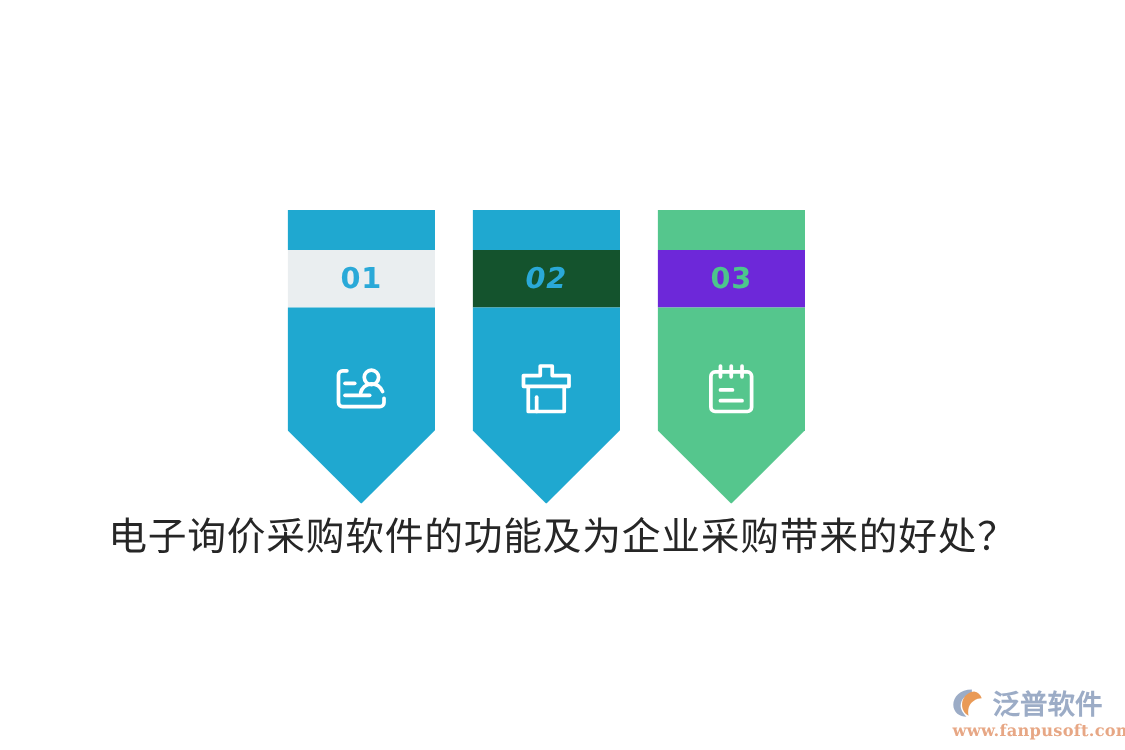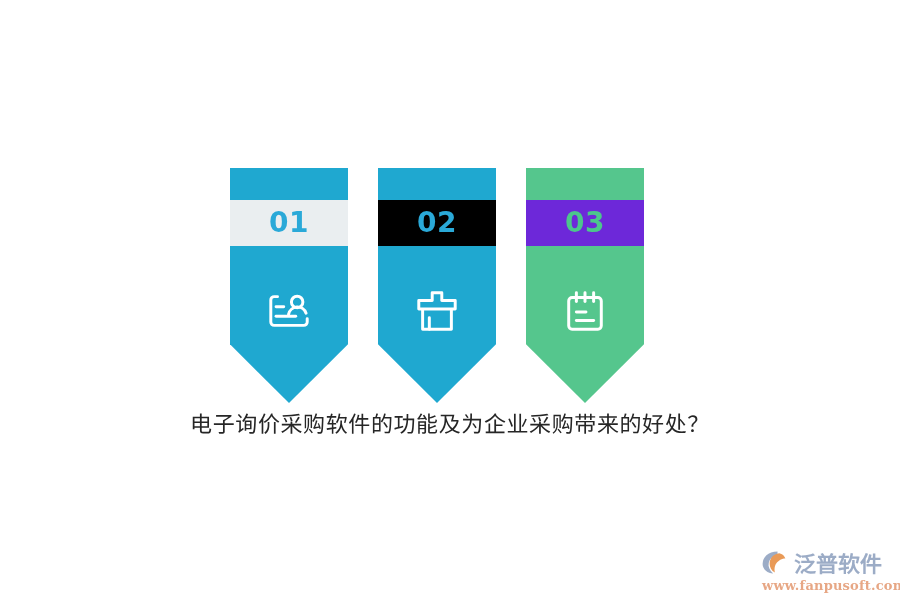--- a/index.html
+++ b/index.html
@@ -58,21 +58,21 @@
     width: 100%;
     flex: 0 0 auto;
     background: #eaeef0;
     display: flex;
     align-items: center;
     justify-content: center;
   }
 
   .banner-number {
     font-family: "DejaVu Sans", "Liberation Sans", sans-serif;
-    font-size: 28px;
+    font-size: 23px;
     font-weight: 700;
     letter-spacing: 0.5px;
     line-height: 1;
   }
 
   .banner-body {
     flex: 1 1 auto;
     width: 100%;
     display: flex;
     align-items: flex-start;
@@ -93,21 +93,21 @@
   }
 
   
   .caption {
     position: absolute;
     left: 0;
     top: 412px;
     width: 900px;
     text-align: center;
     font-family: "DejaVu Serif", "Liberation Serif", serif;
-    font-size: 22px;
+    font-size: 31px;
     font-weight: 400;
     color: #262626;
     letter-spacing: 0.6px;
     line-height: 1.2;
     white-space: nowrap;
   }
 
   
   .watermark {
     position: absolute;
@@ -173,21 +173,21 @@
             <path d="M10.5 29.5 H31" stroke="#ffffff" stroke-width="3.1" stroke-linecap="round"></path>
             <circle cx="32.5" cy="14.5" r="6" stroke="#ffffff" stroke-width="3.1"></circle>
             <path d="M23.5 27.5 a9.5 9.5 0 0 1 18.3 -1.2" stroke="#ffffff" stroke-width="3.1" stroke-linecap="round"></path>
           </svg>
         </span>
       </div>
     </div>
 
     <div class="banner">
       <div class="banner-top-strip" style="background: rgb(31, 168, 208);"></div>
-      <div class="banner-number-band" style="background: #000000;">
+      <div class="banner-number-band" style="background: #14532d; font-style: italic;">
         <span class="banner-number" style="color: rgb(42, 169, 216);">02</span>
       </div>
       <div class="banner-body" style="background: rgb(31, 168, 208);">
         <span class="banner-icon">
           <svg viewBox="0 0 48 48" fill="none" xmlns="http://www.w3.org/2000/svg">
             <path d="M19 5 H29 V13 H43 V22 H5 V13 H19 Z" stroke="#ffffff" stroke-width="3.1" stroke-linejoin="round"></path>
             <path d="M9 22 V43 H39 V22" stroke="#ffffff" stroke-width="3.1" stroke-linejoin="round"></path>
             <path d="M16 43 V31" stroke="#ffffff" stroke-width="3.1" stroke-linecap="round"></path>
           </svg>
         </span>

